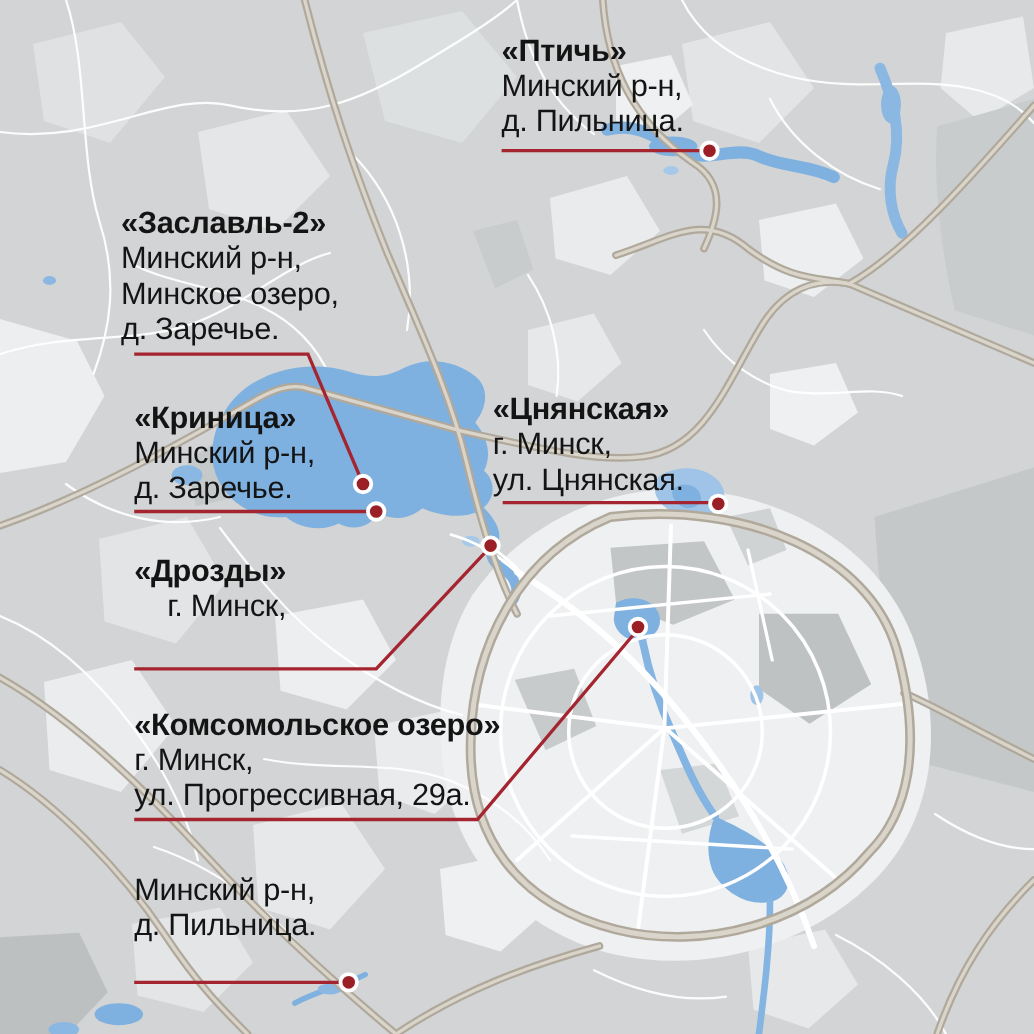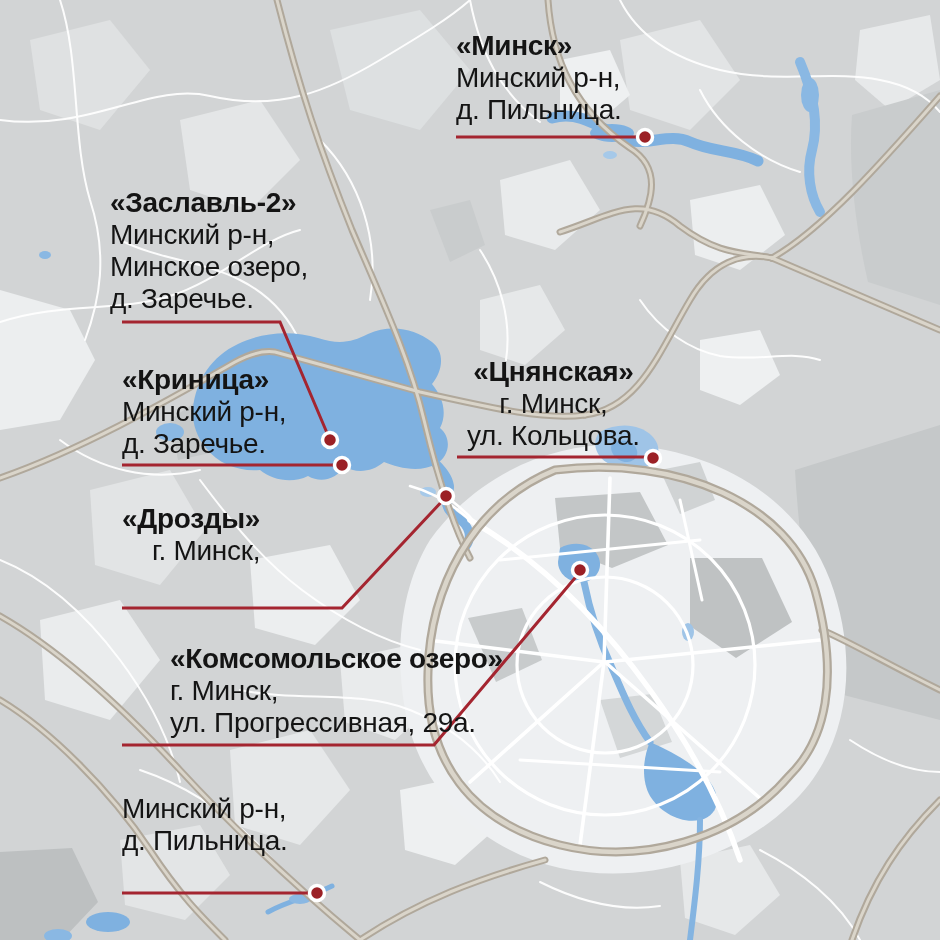--- a/index.html
+++ b/index.html
@@ -180,45 +180,45 @@
       <polyline points="122,608 342,608 446,497" fill="none" stroke="#a42530" stroke-width="3"></polyline>
       <circle cx="446" cy="496" r="7.5" fill="#9b2025" stroke="#ffffff" stroke-width="3.5"></circle>
       <polyline points="122,745 434,745 580,572" fill="none" stroke="#a42530" stroke-width="3"></polyline>
       <circle cx="580" cy="570" r="7.5" fill="#9b2025" stroke="#ffffff" stroke-width="3.5"></circle>
       <polyline points="122,893 317,893" fill="none" stroke="#a42530" stroke-width="3"></polyline>
       <circle cx="317" cy="893" r="7.5" fill="#9b2025" stroke="#ffffff" stroke-width="3.5"></circle>
     </svg>
 
   <div id="callouts">
       <div class="callout" style="left: 456px; top: 30px;">
-        <div class="name">«Минск»</div>
+        <div class="name">«Птичь»</div>
         <div>Минский р-н,</div>
         <div>д. Пильница.</div>
       </div>
       <div class="callout" style="left: 110px; top: 187px;">
         <div class="name">«Заславль-2»</div>
         <div>Минский р-н,</div>
         <div>Минское озеро,</div>
         <div>д. Заречье.</div>
       </div>
       <div class="callout" style="left: 122px; top: 364px;">
         <div class="name">«Криница»</div>
         <div>Минский р-н,</div>
         <div>д. Заречье.</div>
       </div>
-      <div class="callout" style="left: 467px; top: 356px; text-align: center;">
+      <div class="callout" style="left: 448px; top: 356px;">
         <div class="name">«Цнянская»</div>
         <div>г. Минск,</div>
-        <div>ул. Кольцова.</div>
+        <div>ул. Цнянская.</div>
       </div>
       <div class="callout" style="left: 122px; top: 503px; text-align: right;">
         <div class="name">«Дрозды»</div>
         <div>г. Минск,</div>
       </div>
-      <div class="callout" style="left: 122px; top: 643px; margin-left: 48px;">
+      <div class="callout" style="left: 122px; top: 643px;">
         <div class="name">«Комсомольское озеро»</div>
         <div>г. Минск,</div>
         <div>ул. Прогрессивная, 29а.</div>
       </div>
       <div class="callout" style="left: 122px; top: 793px;">
         <div>Минский р-н,</div>
         <div>д. Пильница.</div>
       </div>
     </div>
 </div>

